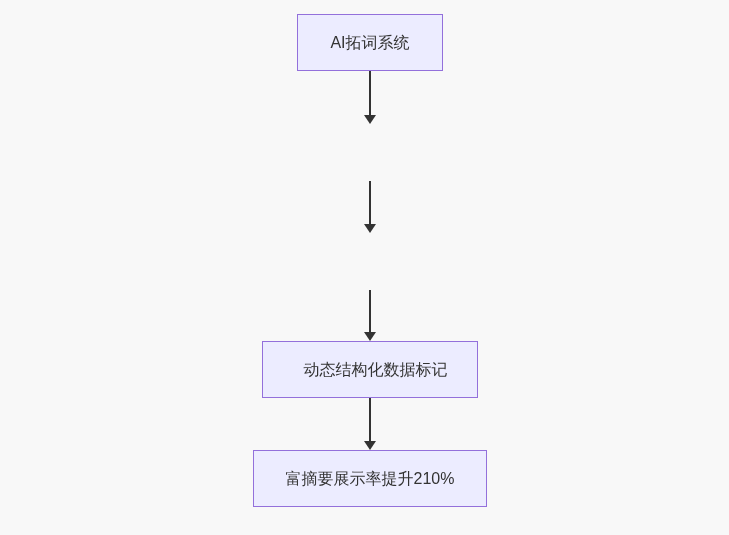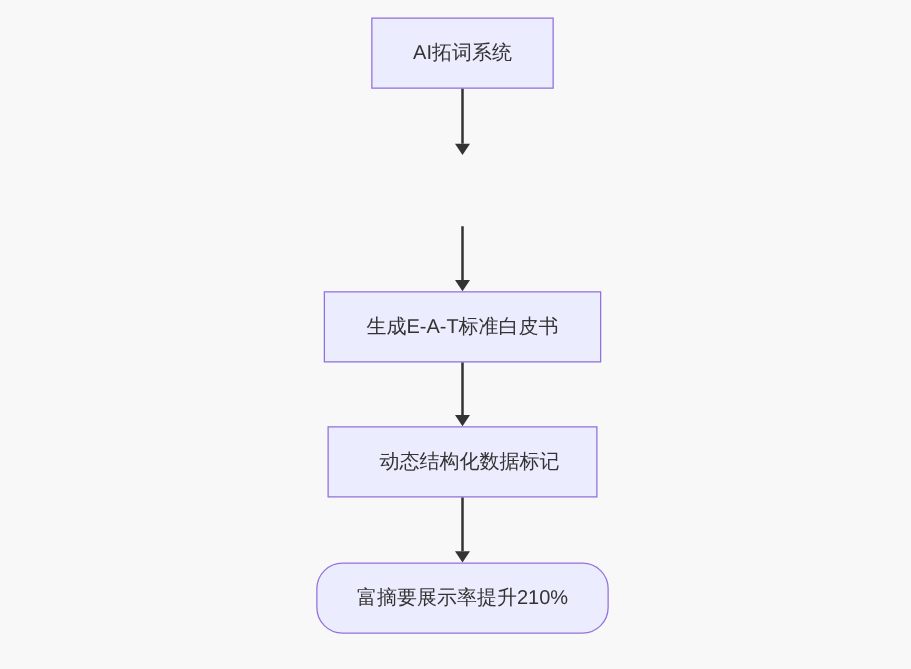--- a/index.html
+++ b/index.html
@@ -31,21 +31,21 @@
     display: flex;
     align-items: center;
     justify-content: center;
     text-align: center;
     white-space: nowrap;
   }
   .node-1 { left: 297px; top: 14px;  width: 146px; height: 57px; }
   .node-2 { left: 273px; top: 124px; width: 194px; height: 57px; }
   .node-3 { left: 259px; top: 233px; width: 222px; height: 57px; }
   .node-4 { left: 262px; top: 341px; width: 216px; height: 57px; padding-left: 11px; }
-  .node-5 { left: 253px; top: 450px; width: 234px; height: 57px; border-radius: 21px; }
+  .node-5 { left: 253px; top: 450px; width: 234px; height: 57px; }
 
   .arrow {
     position: absolute;
     left: 364px;           
     width: 12px;
     display: flex;
     flex-direction: column;
     align-items: center;
   }
   .arrow .line {
@@ -78,23 +78,20 @@
     <div class="line"></div>
     <div class="head"></div>
   </div>
 
 
   <div class="arrow arrow-2">
     <div class="line"></div>
     <div class="head"></div>
   </div>
 
-  <div class="node node-3">
-    <span>生成E-A-T标准白皮书</span>
-  </div>
 
   <div class="arrow arrow-3">
     <div class="line"></div>
     <div class="head"></div>
   </div>
 
   <div class="node node-4">
     <span>动态结构化数据标记</span>
   </div>
 

